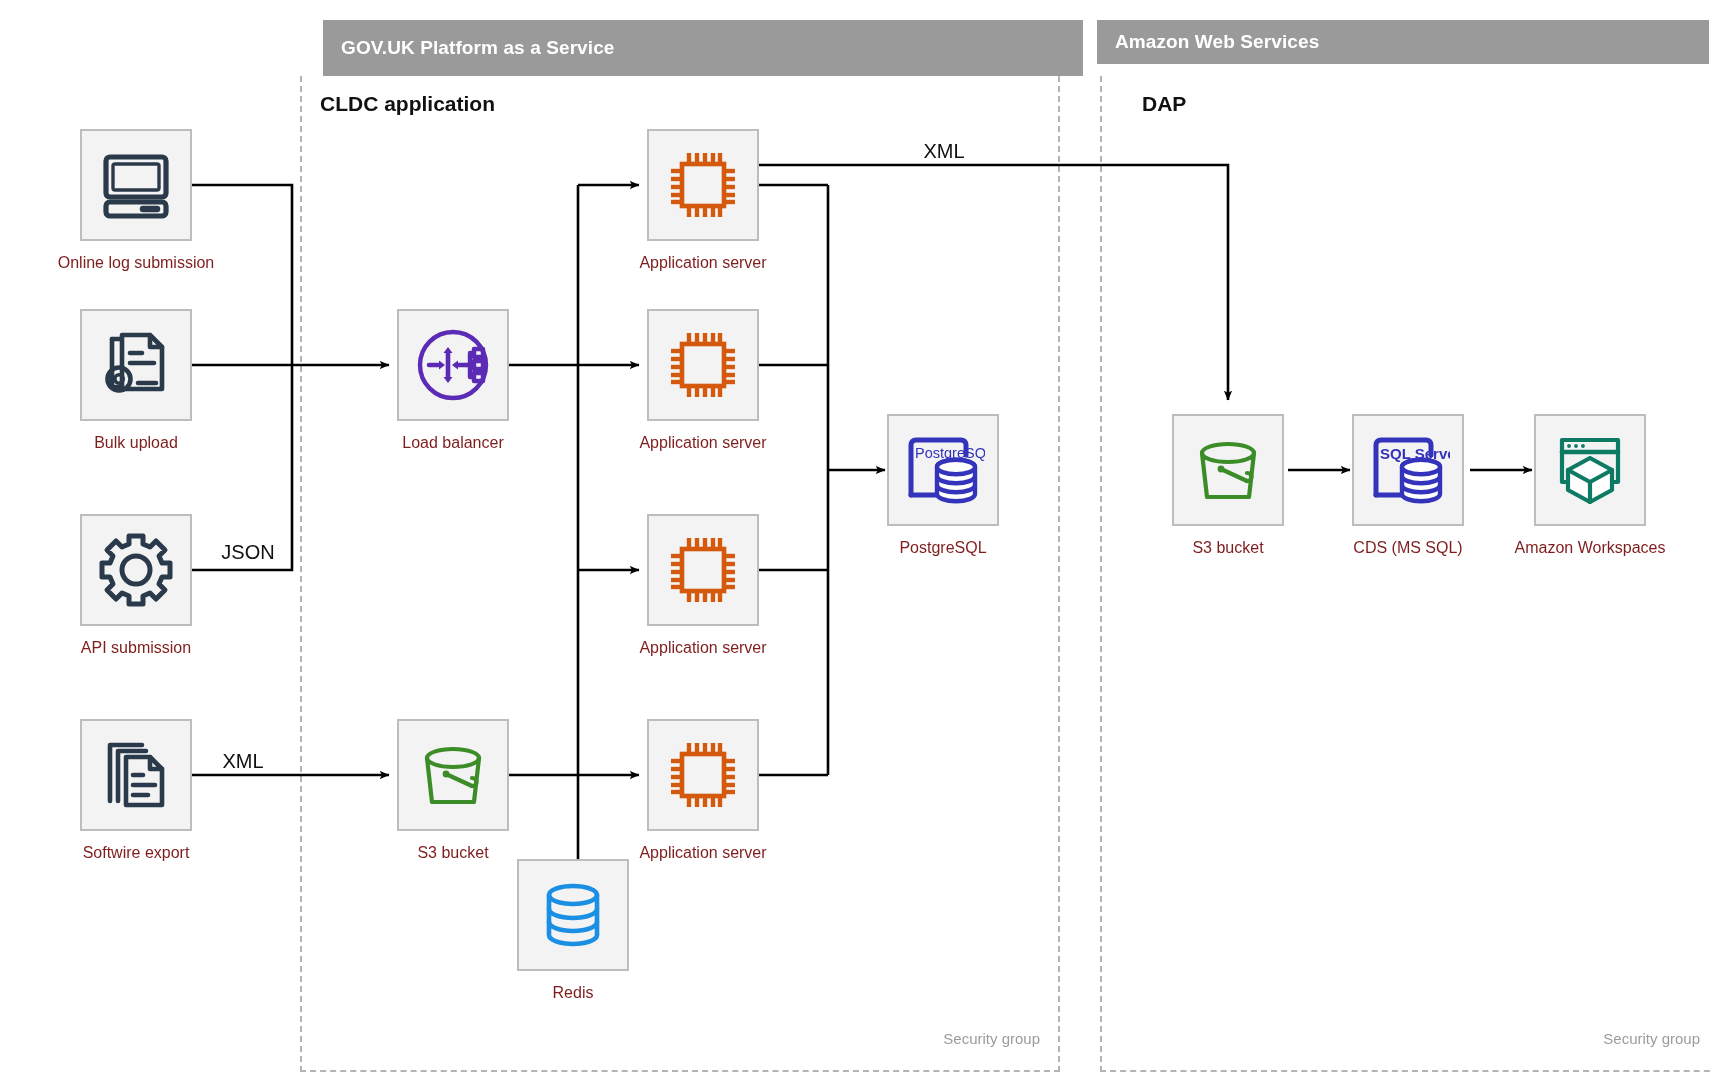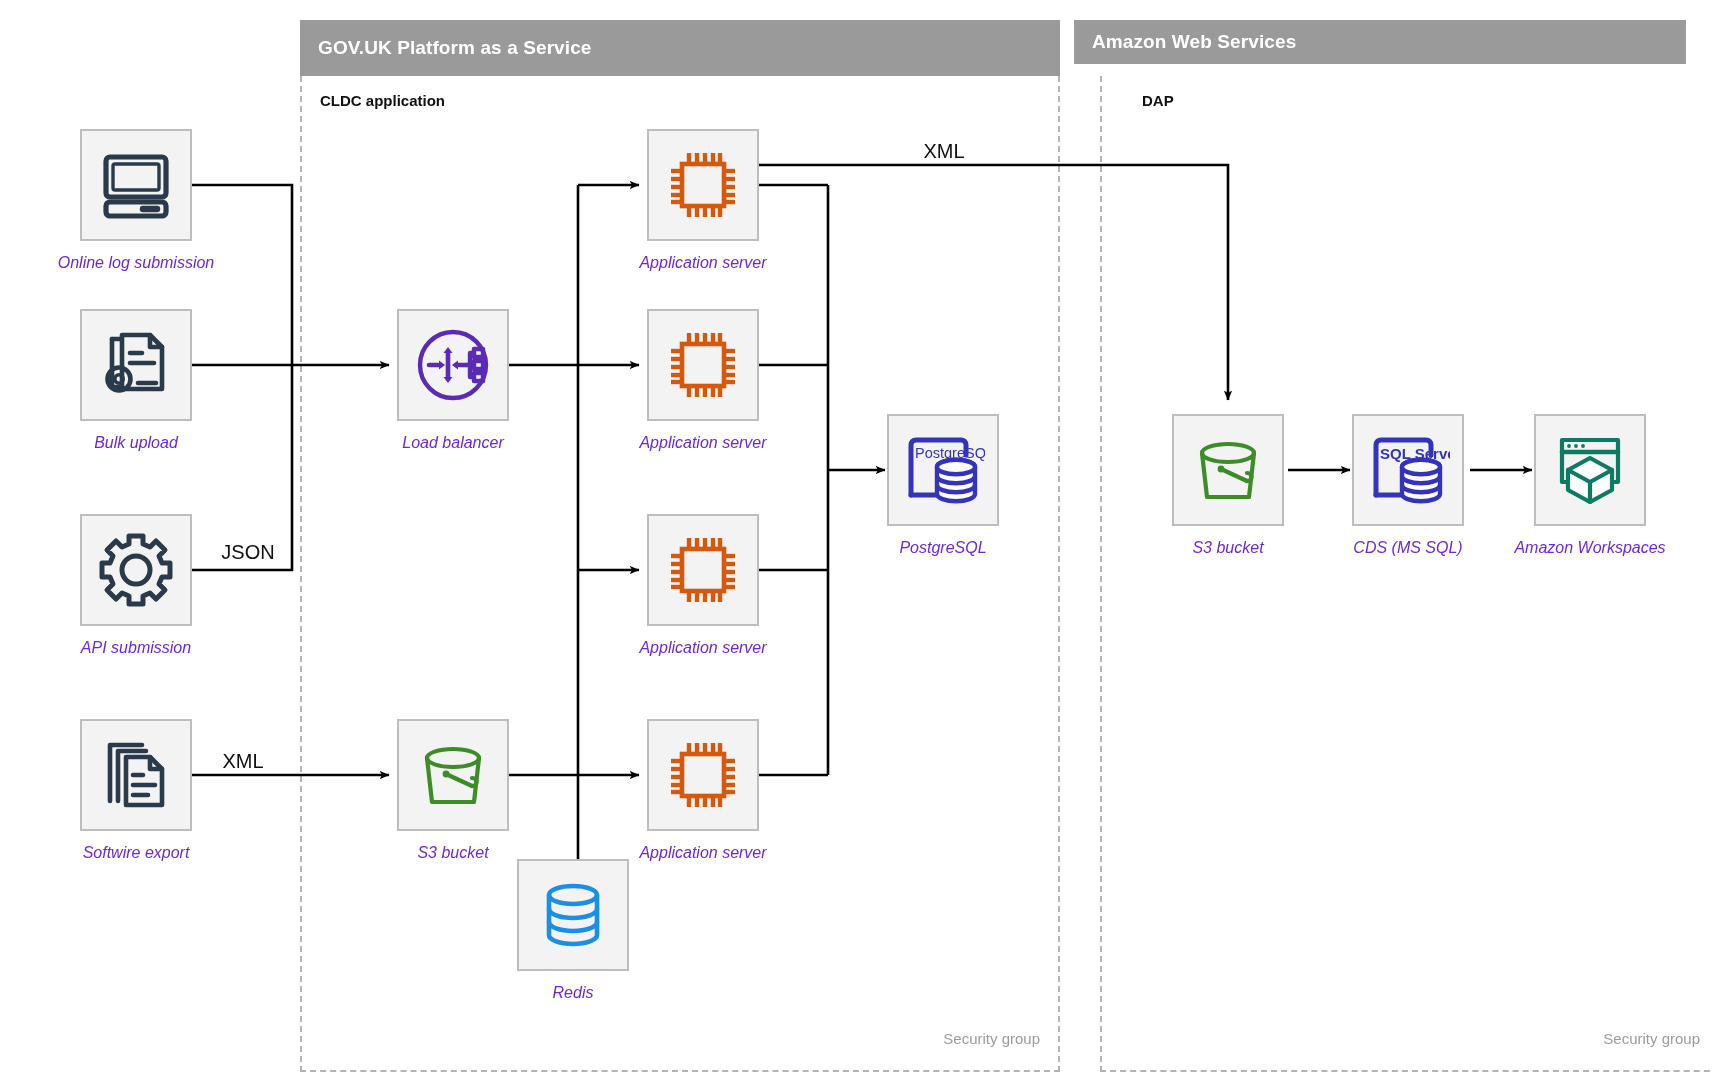--- a/index.html
+++ b/index.html
@@ -25,31 +25,32 @@
     position: absolute;
     background: #9a9a9a;
     color: #ffffff;
     font-weight: bold;
     font-size: 19px;
     display: flex;
     align-items: center;
     padding-left: 18px;
     box-sizing: border-box;
     letter-spacing: 0.1px;
+    margin-left: 23px;
   }
   .group-body {
     position: absolute;
     border: 2px dashed #b4b4b4;
     border-top: none;
     box-sizing: border-box;
     background: transparent;
   }
   .group-sublabel {
     position: absolute;
-    font-size: 15px;
+    font-size: 21px;
     font-weight: bold;
     color: #111111;
   }
   .security-group-label {
     position: absolute;
     font-size: 15px;
     color: #9c9c9c;
     text-align: right;
   }
 
@@ -62,25 +63,24 @@
     border: 2px solid #bdbdbd;
     box-sizing: border-box;
     display: flex;
     align-items: center;
     justify-content: center;
   }
   .node svg { display: block; }
   .node-label {
     position: absolute;
     font-size: 16px;
-    color: #6d28d9;
+    color: #7f1d1d;
     text-align: center;
     white-space: nowrap;
     transform: translateX(-50%);
-    font-style: italic;
   }
 
   
   .edge-layer {
     position: absolute;
     left: 0;
     top: 0;
     width: 1712px;
     height: 1082px;
     pointer-events: none;

